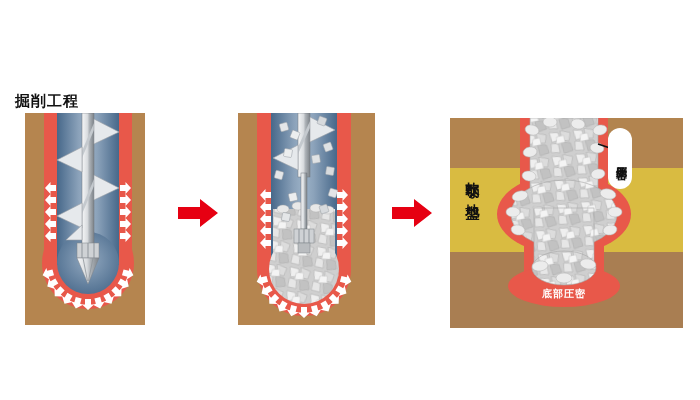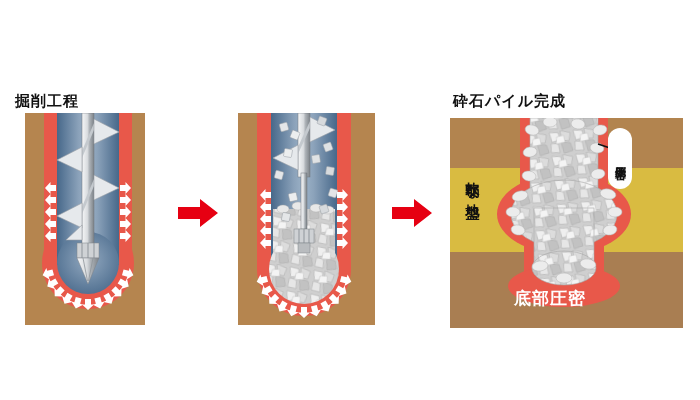--- a/index.html
+++ b/index.html
@@ -1,48 +1,47 @@
 <!DOCTYPE html>
 <html><head>
 <meta charset="utf-8">
 <style>
   html,body{margin:0;padding:0;background:#ffffff;}
   .stage{
     position:relative;width:700px;height:400px;background:#ffffff;overflow:hidden;
-    font-family:Liberation Serif, serif;
+    font-family:Liberation Mono, monospace;
   }
   .panel-title{
     position:absolute;top:92px;font-size:15px;font-weight:bold;color:#111;
     letter-spacing:1px;white-space:nowrap;
   }
   .panel-svg{position:absolute;display:block;}
   .proc-arrow{position:absolute;top:198px;display:block;}
   .vlabel{
     position:absolute;writing-mode:vertical-rl;text-orientation:upright;
     color:#111;font-weight:bold;white-space:nowrap;
   }
   .bubble{
     position:absolute;left:608px;top:128px;width:24px;height:61px;
     background:#ffffff;border-radius:12px;display:flex;align-items:center;justify-content:center;
     writing-mode:vertical-rl;text-orientation:upright;
     font-size:11px;font-weight:bold;color:#111;letter-spacing:1px;
   }
   .soft-ground{left:463px;top:171px;font-size:14px;letter-spacing:2px;}
   .bottom-label{
-    position:absolute;left:514px;top:287px;width:100px;text-align:left;
-    color:#ffffff;font-size:17px;font-weight:bold;letter-spacing:1px;
+    position:absolute;left:514px;top:287px;width:100px;text-align:center;
+    color:#ffffff;font-size:10px;font-weight:bold;letter-spacing:1px;
   }
 </style>
 </head>
 <body>
 
 <div class="stage">
 
   <div class="panel-title" style="left:15px">掘削工程</div>
-  <div class="panel-title" style="left:453px">砕石パイル完成</div>
 
   <svg class="panel-svg" style="left:25px;top:113px" width="120" height="212" viewBox="0 0 120 212">
     <defs>
       <linearGradient id="blue1" x1="0" y1="0" x2="1" y2="0">
         <stop offset="0" stop-color="#47688a"></stop>
           <stop offset="0.35" stop-color="#8ba2ba"></stop>
         <stop offset="0.5" stop-color="#9db3c8"></stop>
           <stop offset="0.65" stop-color="#8ba2ba"></stop>
         <stop offset="1" stop-color="#47688a"></stop>
       </linearGradient>

